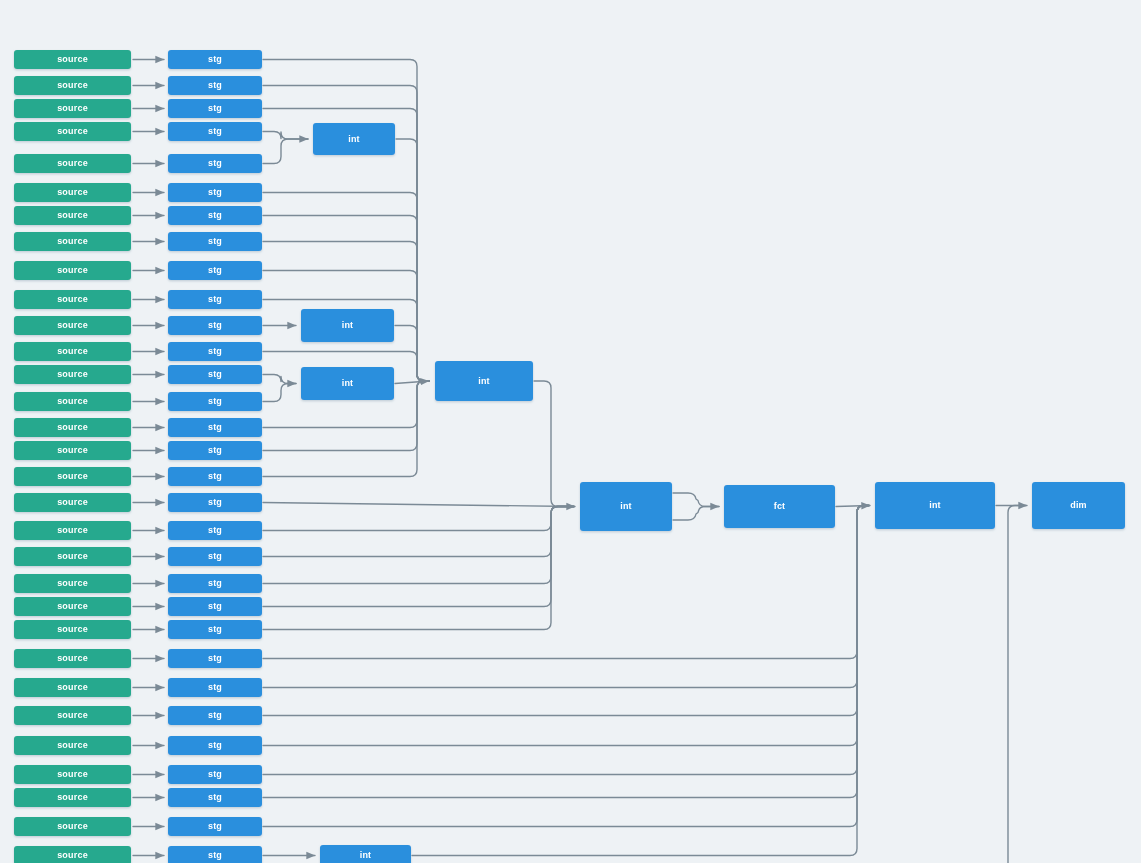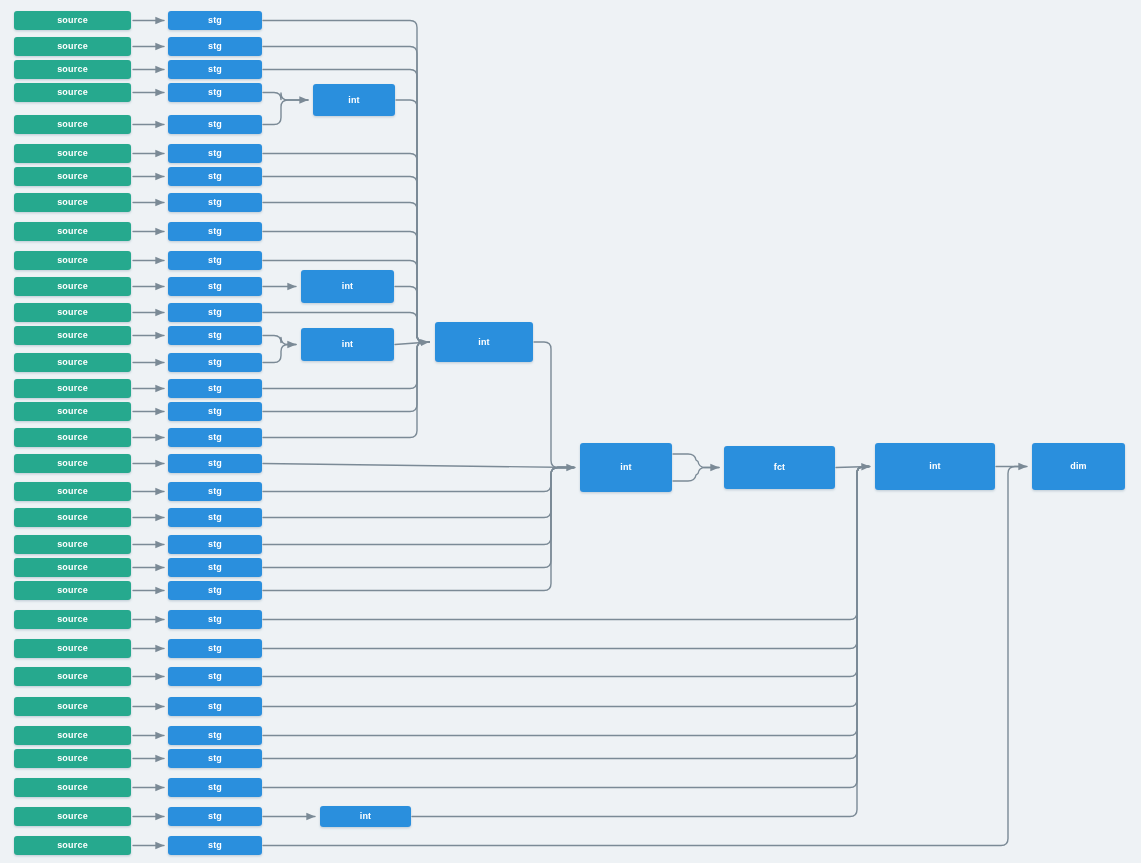--- a/index.html
+++ b/index.html
@@ -2,21 +2,21 @@
 <html><head>
 <meta charset="utf-8">
 <style>
   html,body{margin:0;padding:0;}
   body{
     width:1141px;height:863px;
     background:#eef2f5;
     font-family:"Liberation Sans", sans-serif;
     overflow:hidden;
   }
-  #stage{position:relative;width:1141px;height:613px;}
+  #stage{position:relative;width:1141px;height:613px;margin-top:39px;}
   svg#graph{position:absolute;top:0;left:0;width:1141px;height:863px;display:block;}
   .node-rect{stroke:none;}
   .node-label{
     font-family:"Liberation Sans", sans-serif;
     font-size:9px;
     fill:#ffffff;
     text-anchor:middle;
     dominant-baseline:middle;
     font-weight:bold;
     letter-spacing:0.2px;

